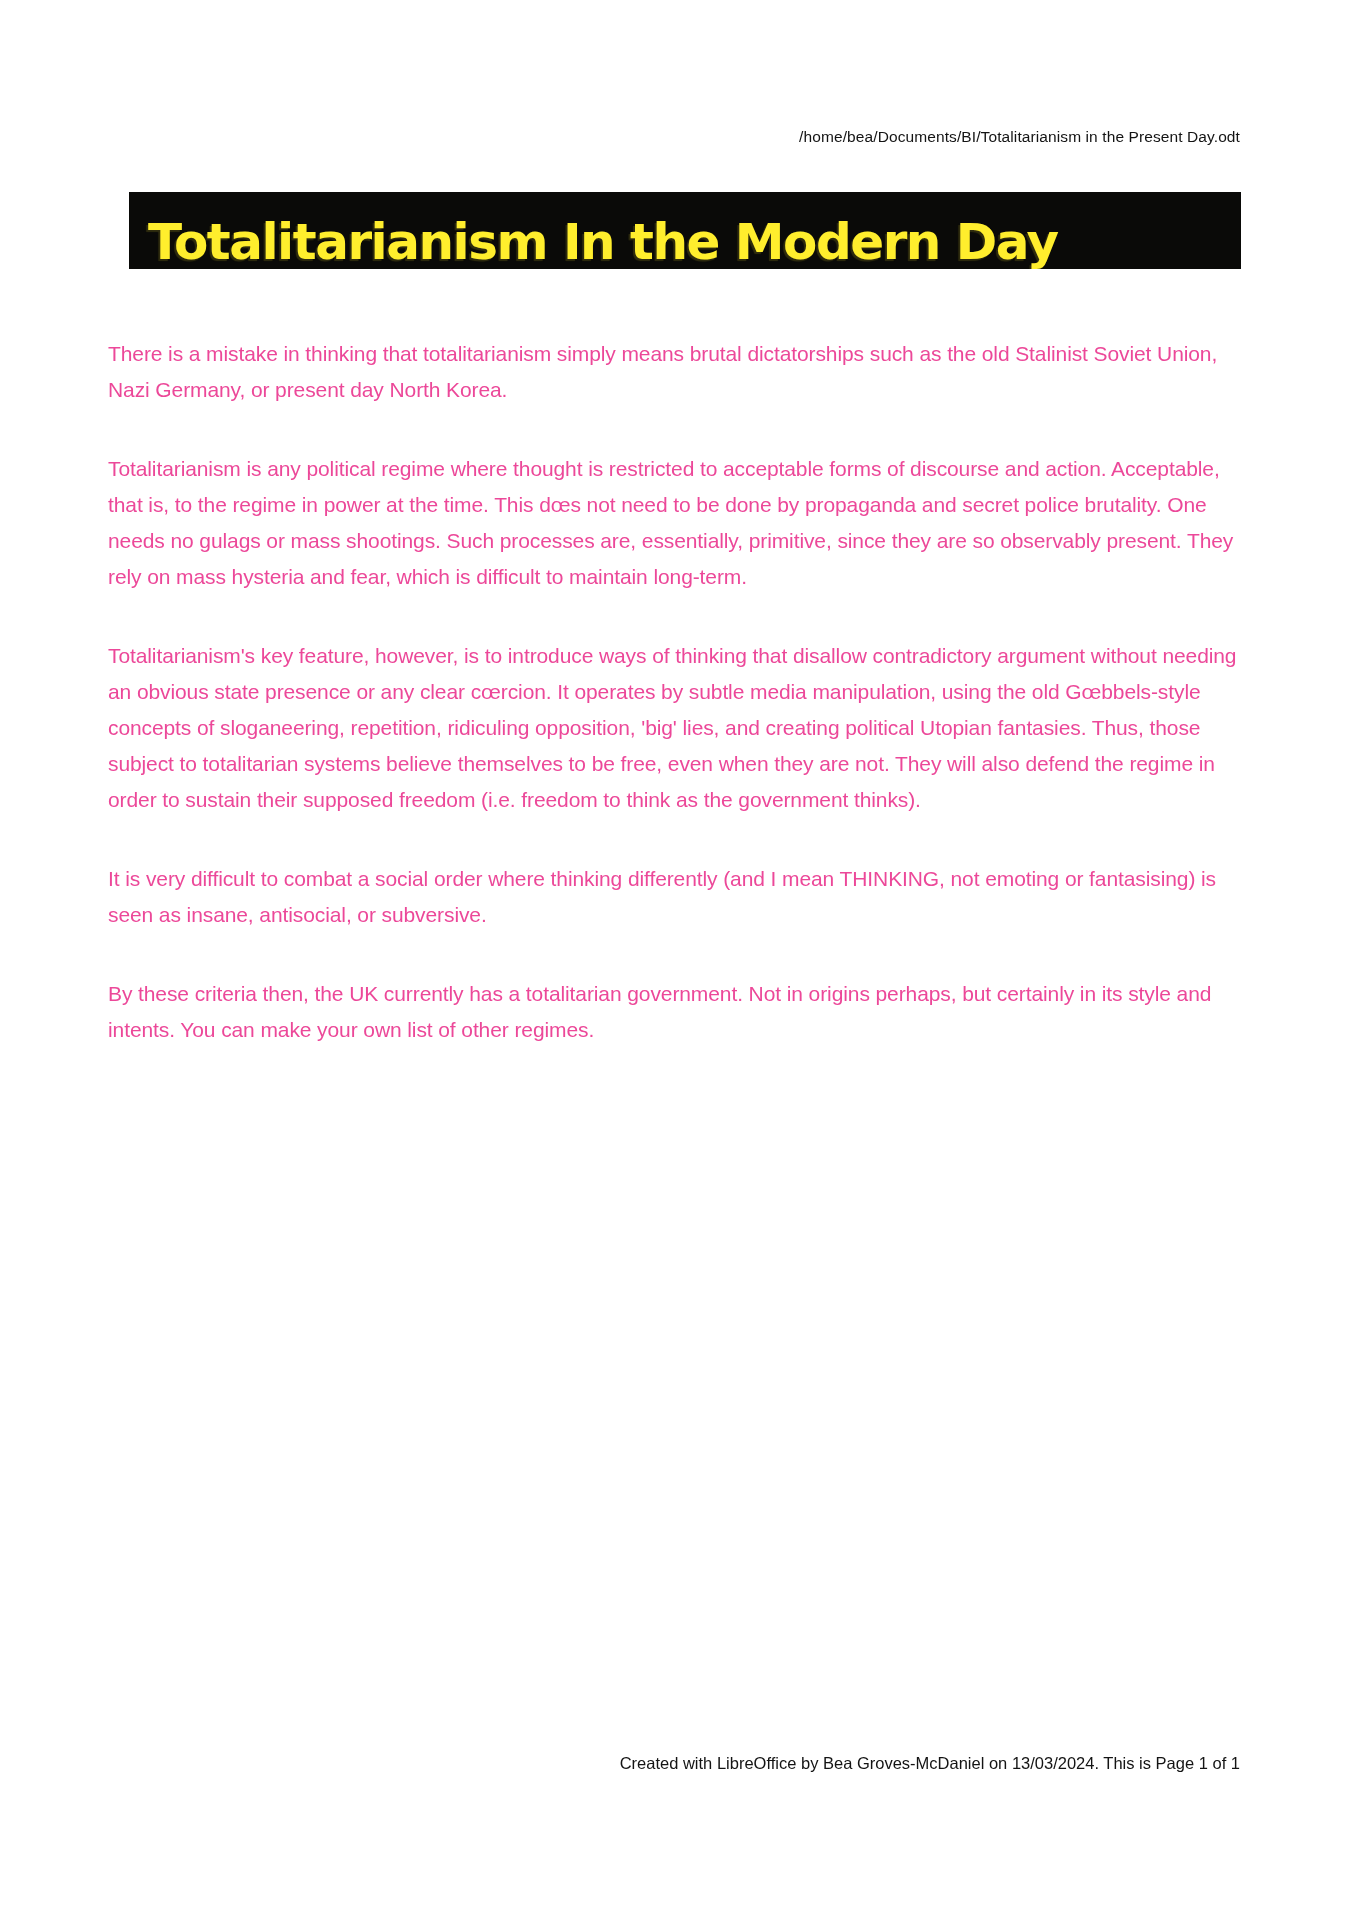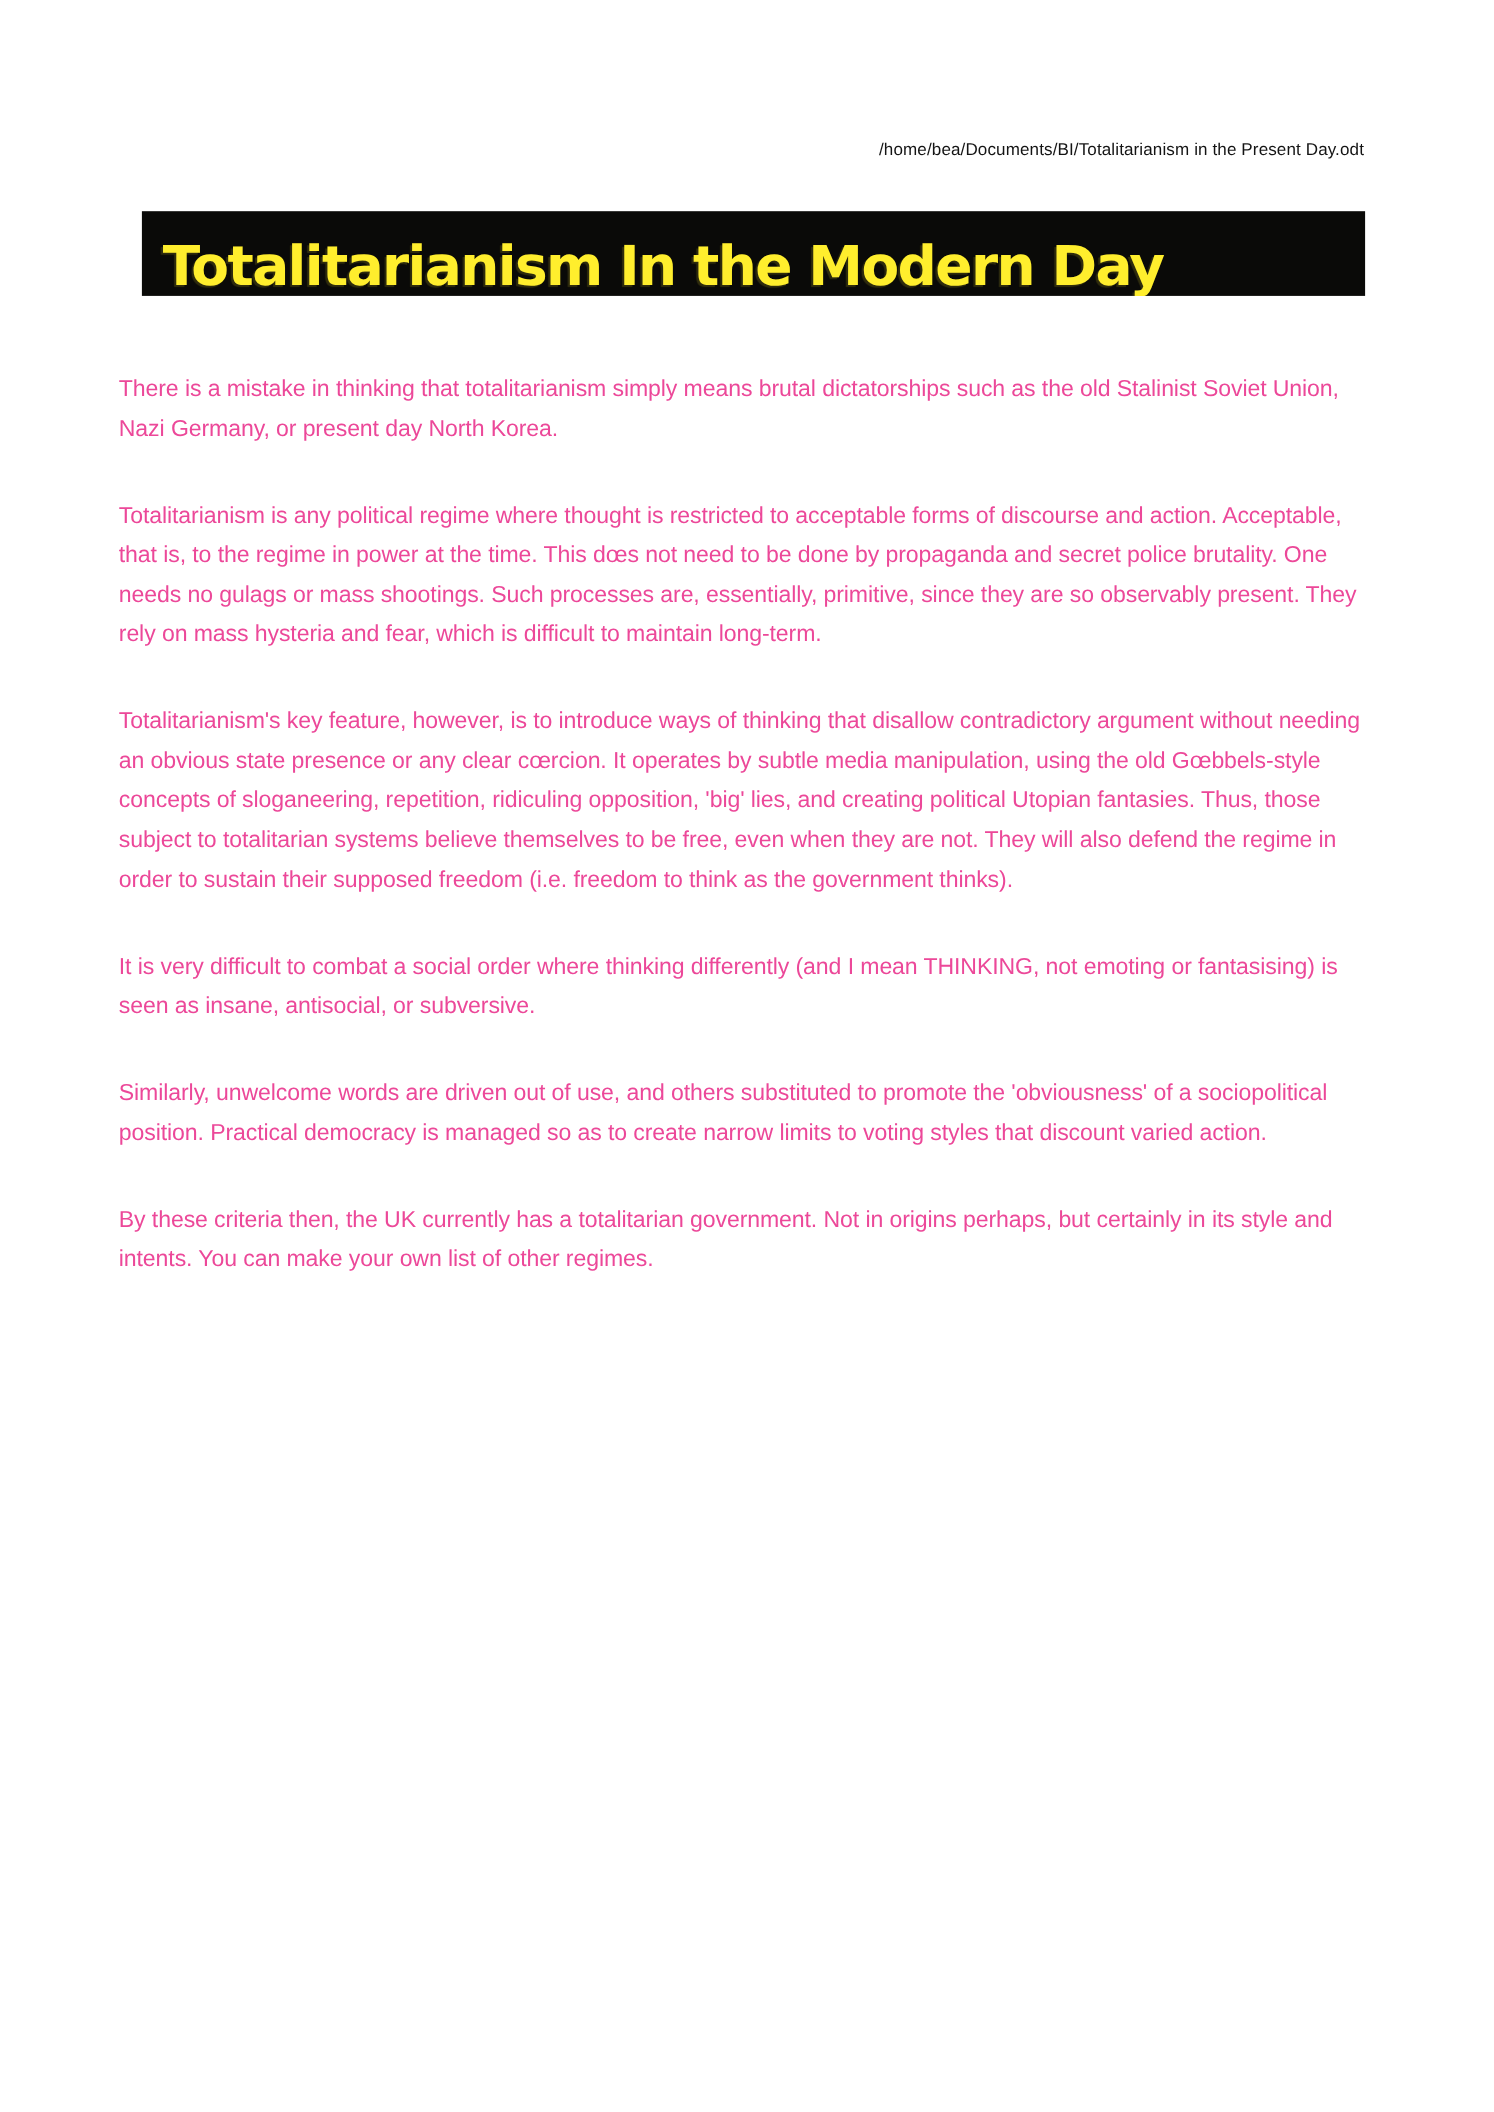--- a/index.html
+++ b/index.html
@@ -79,18 +79,18 @@
 
   <div class="title-banner">
     <h1 class="doc-title">Totalitarianism In the Modern Day</h1>
   </div>
 
   <div class="body-text">
     <p>There is a mistake in thinking that totalitarianism simply means brutal dictatorships such as the old Stalinist Soviet Union, Nazi Germany, or present day North Korea.</p>
     <p>Totalitarianism is any political regime where thought is restricted to acceptable forms of discourse and action. Acceptable, that is, to the regime in power at the time. This dœs not need to be done by propaganda and secret police brutality. One needs no gulags or mass shootings. Such processes are, essentially, primitive, since they are so observably present. They rely on mass hysteria and fear, which is difficult to maintain long-term.</p>
     <p>Totalitarianism's key feature, however, is to introduce ways of thinking that disallow contradictory argument without needing an obvious state presence or any clear cœrcion. It operates by subtle media manipulation, using the old Gœbbels-style concepts of sloganeering, repetition, ridiculing opposition, 'big' lies, and creating political Utopian fantasies. Thus, those subject to totalitarian systems believe themselves to be free, even when they are not. They will also defend the regime in order to sustain their supposed freedom (i.e. freedom to think as the government thinks).</p>
     <p>It is very difficult to combat a social order where thinking differently (and I mean THINKING, not emoting or fantasising) is seen as insane, antisocial, or subversive.</p>
-    <p>Similarly, unwelcome words are driven out of use, and others substituted to promote the 'obviousness' of a sociopolitical position. Practical democracy is managed so as to create narrow limits to voting styles that discount varied action.</p>
     <p>By these criteria then, the UK currently has a totalitarian government. Not in origins perhaps, but certainly in its style and intents. You can make your own list of other regimes.</p>
   </div>
 
+  <div class="footer-line">Created with LibreOffice by Bea Groves-McDaniel on 13/03/2024. This is Page 1 of 1</div>
 
 </div>
 
 </body></html>

